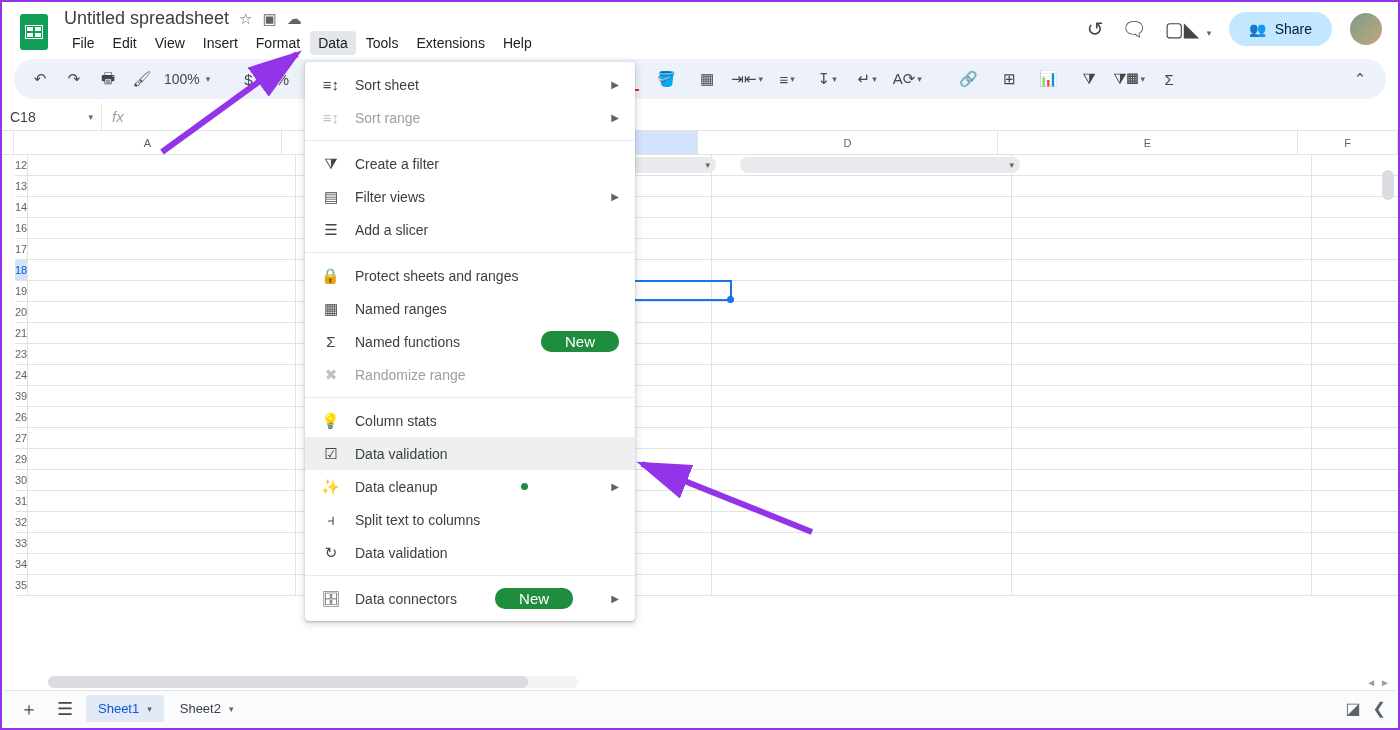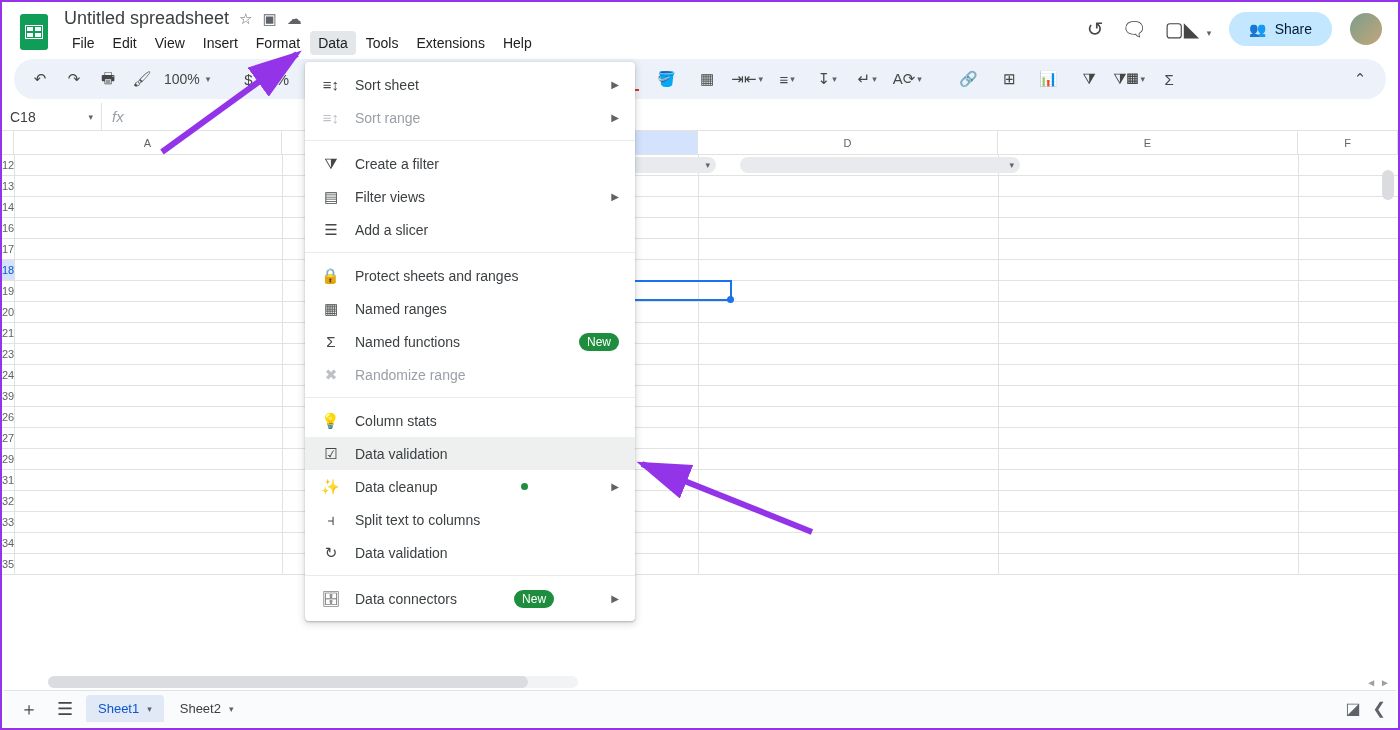--- a/index.html
+++ b/index.html
@@ -33,37 +33,37 @@
   .fxbar { display:flex; align-items:center; height:28px; border-bottom:1px solid #e1e3e1; }
   .namebox { width:100px; padding:0 8px; font-size:14px; color:#3c4043; display:flex; align-items:center; justify-content:space-between; border-right:1px solid #e1e3e1; height:100%;}
   .fx { padding:0 10px; color:#9aa0a6; font-style:italic; font-size:15px; }
   
   .grid { position:relative; height:530px; overflow:hidden; }
   .col-headers { display:flex; height:24px; background:#fff; border-bottom:1px solid #e1e3e1;}
   .corner { width:46px; border-right:1px solid #e1e3e1;}
   .col-h { flex:0 0 auto; text-align:center; font-size:11px; color:#5f6368; border-right:1px solid #e1e3e1; display:flex; align-items:center; justify-content:center;}
   .col-h.sel { background:#d3e3fd; color:#0b57d0;}
   .rows { position:relative; }
-  .row { display:flex; height:21px; }
+  .row { display:flex; height:21px;margin-left:13px; }
   .row-h { width:46px; text-align:center; font-size:11px; color:#5f6368; border-right:1px solid #e1e3e1; border-bottom:1px solid #e1e3e1; display:flex; align-items:center; justify-content:center; background:#fff;}
   .row-h.sel { background:#d3e3fd; color:#0b57d0; font-weight:500;}
   .cell { border-right:1px solid #e1e3e1; border-bottom:1px solid #e1e3e1; flex:0 0 auto; position:relative;}
   .sel-cell { border:2px solid #1a73e8; position:absolute; pointer-events:none;}
   .sel-handle { width:7px; height:7px; background:#1a73e8; position:absolute; right:-4px; bottom:-4px; border-radius:50%;}
   .dropdown-pill { position:absolute; height:16px; background:#e8eaed; border-radius:9px; top:2px; display:flex; align-items:center; justify-content:flex-end; padding-right:6px; color:#5f6368; font-size:9px;}
   
   .dropdown { position:absolute; top:60px; left:303px; width:330px; background:#fff; border-radius:4px; box-shadow:0 2px 6px 2px rgba(60,64,67,.15),0 1px 2px rgba(60,64,67,.3); padding:6px 0; z-index:50; font-size:14px; color:#3c4043;}
   .dd-item { display:flex; align-items:center; height:33px; padding:0 16px; gap:14px; cursor:pointer; position:relative;}
   .dd-item.disabled { color:#9aa0a6; cursor:default;}
   .dd-item.hover { background:#eef0ef;}
   .dd-icon { width:20px; text-align:center; color:#444746; font-size:15px;}
   .dd-item.disabled .dd-icon{color:#bdc1c6;}
   .dd-sub { margin-left:auto; color:#5f6368; font-size:10px;}
   .dd-sep { height:1px; background:#e8eaed; margin:6px 0;}
-  .badge-new { background:#1e8e3e; color:#fff; font-size:12px; font-weight:500; padding:2px 8px; border-radius:10px; margin-left:auto;}
+  .badge-new { background:#1e8e3e; color:#fff; font-size:15px; font-weight:500; padding:2px 24px; border-radius:10px; margin-left:auto;}
   .green-dot{width:7px;height:7px;background:#1e8e3e;border-radius:50%;margin-left:auto;}
   
   .arrow-svg { position:absolute; pointer-events:none; z-index:60;}
   
   .sheetbar { position:absolute; bottom:2px; left:2px; right:2px; height:36px; border-top:1px solid #e1e3e1; display:flex; align-items:center; background:#f9fbfd; padding:0 10px; gap:6px;}
   .sb-btn{ width:30px; height:30px; display:flex; align-items:center; justify-content:center; color:#444746; cursor:pointer; font-size:18px;}
   .sheet-tab{ padding:6px 12px; font-size:13px; color:#3c4043; display:flex; align-items:center; gap:6px; border-radius:4px 4px 0 0; cursor:pointer;}
   .sheet-tab.active{ background:#e1e9f7; color:#0b57d0; font-weight:500;}
   .sheetbar-right{margin-left:auto; display:flex; align-items:center; gap:12px; color:#5f6368;}
   .hscroll-track{position:absolute; bottom:40px; left:46px; height:12px; width:530px; background:#f1f3f4; border-radius:6px;}
@@ -309,20 +309,29 @@
       <div class="row">
         <div class="row-h">29</div>
         <div class="cell" style="width: 268px;"></div>
         <div class="cell" style="width: 264px;"></div>
         <div class="cell" style="width: 152px;"></div>
         <div class="cell" style="width: 300px;"></div>
         <div class="cell" style="width: 300px;"></div>
         <div class="cell" style="width: 100px;"></div>
       </div>
       <div class="row">
+        <div class="row-h">30</div>
+        <div class="cell" style="width: 268px;"></div>
+        <div class="cell" style="width: 264px;"></div>
+        <div class="cell" style="width: 152px;"></div>
+        <div class="cell" style="width: 300px;"></div>
+        <div class="cell" style="width: 300px;"></div>
+        <div class="cell" style="width: 100px;"></div>
+      </div>
+      <div class="row">
         <div class="row-h">31</div>
         <div class="cell" style="width: 268px;"></div>
         <div class="cell" style="width: 264px;"></div>
         <div class="cell" style="width: 152px;"></div>
         <div class="cell" style="width: 300px;"></div>
         <div class="cell" style="width: 300px;"></div>
         <div class="cell" style="width: 100px;"></div>
       </div>
       <div class="row">
         <div class="row-h">32</div>

